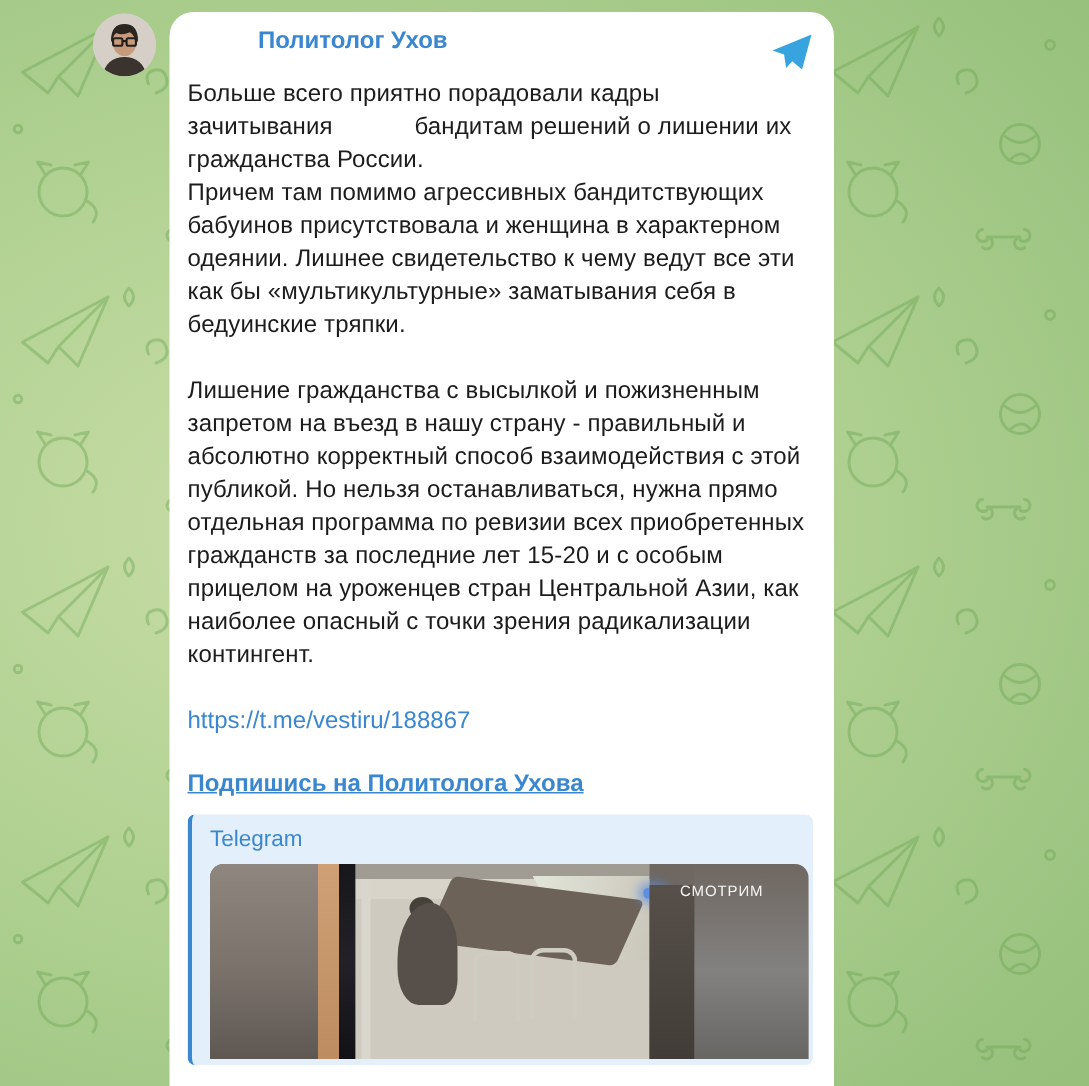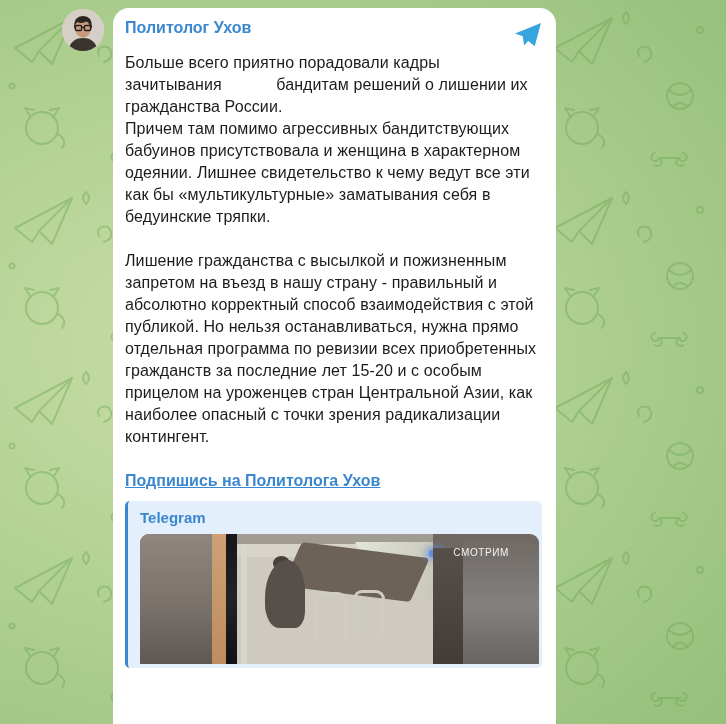--- a/index.html
+++ b/index.html
@@ -12,21 +12,21 @@
   .msg-row{position:absolute;left:0;top:0;width:726px;}
   .avatar{
     position:absolute;left:62px;top:9px;width:42px;height:42px;border-radius:50%;
     overflow:hidden;background:#d8d2cb;cursor:pointer;
   }
   .bubble{
     position:absolute;left:113px;top:8px;width:443px;height:772px;
     background:var(--bubble,#ffffff);border-radius:16px 16px 0 0;
     padding:10px 14px 0 12px;box-sizing:border-box;
   }
-  .bubble-header{position:relative;height:22px;margin-bottom:6px;}
+  .bubble-header{position:relative;height:22px;margin-bottom:6px;margin-left:47px;}
   .channel-name{
     color:var(--accent,#3a87d0);font-weight:bold;font-size:16px;line-height:20px;cursor:pointer;
   }
   .plane-icon{position:absolute;right:0;top:4px;width:28px;height:26px;}
   .msg-text p.para{
     margin:12px 0 22px 0;font-size:16px;line-height:22px;color:var(--text,#1c1c1c);
     white-space:pre-wrap;letter-spacing:0.1px;
   }
   a.msg-link{
     display:block;margin:0 0 20px 0;font-size:16px;line-height:22px;
@@ -34,21 +34,21 @@
   }
   a.subscribe-link{
     display:block;margin:0 0 9px 0;font-size:16px;line-height:22px;font-weight:bold;
     color:var(--accent,#3a87d0);text-decoration:underline;cursor:pointer;
   }
   .preview{
     position:relative;background:var(--preview-bg,#e3effa);
     border-left:3px solid var(--accent,#3a87d0);
     border-radius:5px;padding:7px 10px 0 12px;height:160px;cursor:pointer;
   }
-  .preview-site{color:var(--accent,#3a87d0);font-weight:bold;font-size:15px;line-height:19px;}
+  .preview-site{color:var(--accent,#3a87d0);font-weight:normal;font-size:15px;line-height:19px;}
   
   .thumb{
     position:relative;margin-top:7px;width:399px;height:130px;
     border-radius:9px 9px 0 0;overflow:hidden;background:#6f6761;
   }
   .t-left{position:absolute;left:0;top:0;width:72px;height:100%;
     background:linear-gradient(180deg,#8f867f 0%,#7a716b 55%,#5f5852 100%);}
   .t-tan{position:absolute;left:72px;top:0;width:14px;height:100%;
     background:linear-gradient(180deg,#cfa075 0%,#bd8d61 100%);}
   .t-darkbar{position:absolute;left:86px;top:0;width:11px;height:100%;
@@ -133,22 +133,23 @@
           </svg>
         </span>
       </div>
 
       <div class="msg-text">
           <p class="para">Больше всего приятно порадовали кадры зачитывания&nbsp;&nbsp;&nbsp;&nbsp;&nbsp;&nbsp;&nbsp;&nbsp;&nbsp;&nbsp;&nbsp;&nbsp;бандитам решений о лишении их гражданства России.
 Причем там помимо агрессивных бандитствующих бабуинов присутствовала и женщина в характерном одеянии. Лишнее свидетельство к чему ведут все эти как бы «мультикультурные» заматывания себя в бедуинские тряпки.</p>
           <p class="para">Лишение гражданства с высылкой и пожизненным запретом на въезд в нашу страну - правильный и абсолютно корректный способ взаимодействия с этой публикой. Но нельзя останавливаться, нужна прямо отдельная программа по ревизии всех приобретенных гражданств за последние лет 15-20 и с особым прицелом на уроженцев стран Центральной Азии, как наиболее опасный с точки зрения радикализации контингент.</p>
         </div>
 
+      <a class="msg-link">https://t.me/vestiru/188867</a>
 
-      <a class="subscribe-link">Подпишись на Политолога Ухов</a>
+      <a class="subscribe-link">Подпишись на Политолога Ухова</a>
 
       <div class="preview">
         <div class="preview-site">Telegram</div>
 
         <div class="thumb">
           <div class="t-left"></div>
           <div class="t-tan"></div>
           <div class="t-darkbar"></div>
           <div class="t-main">
             <div class="t-pole"></div>

